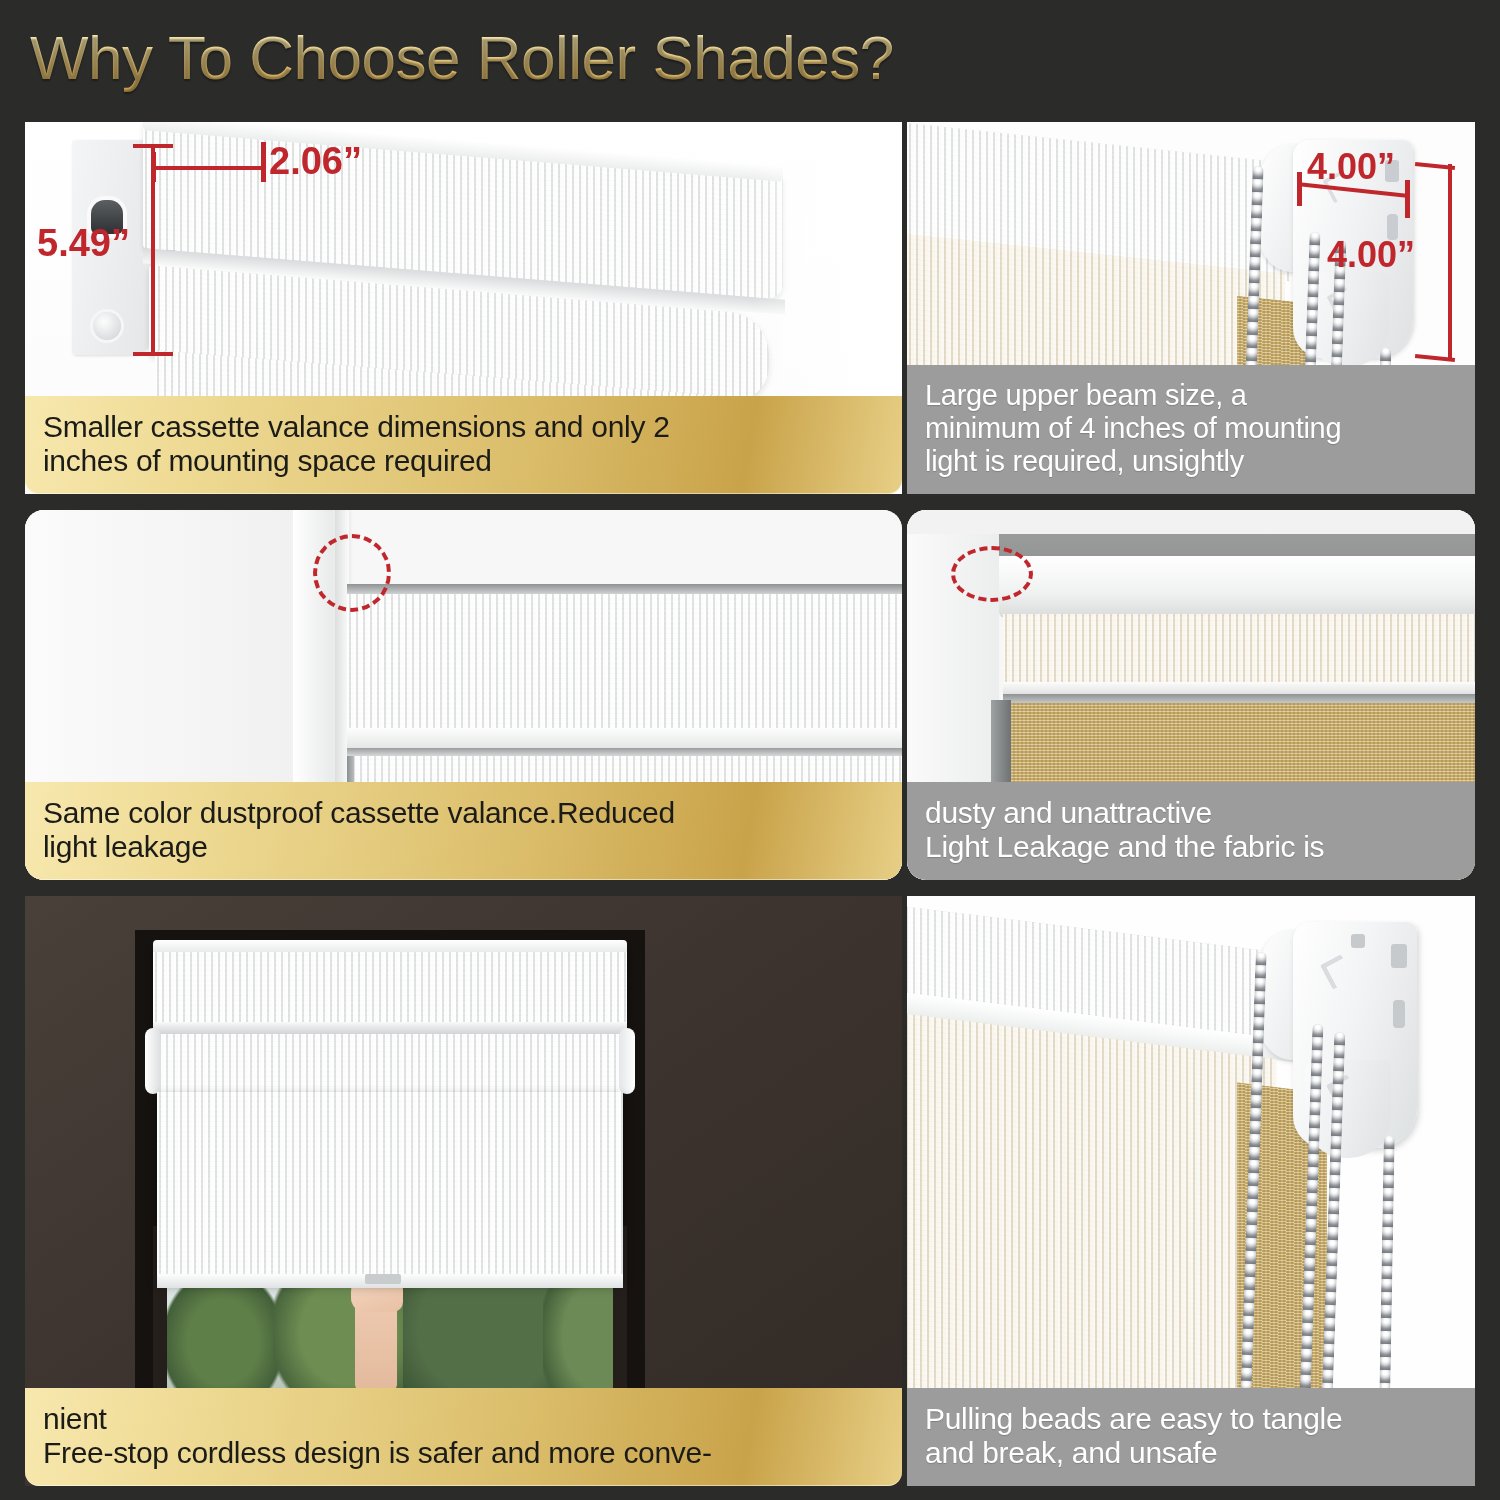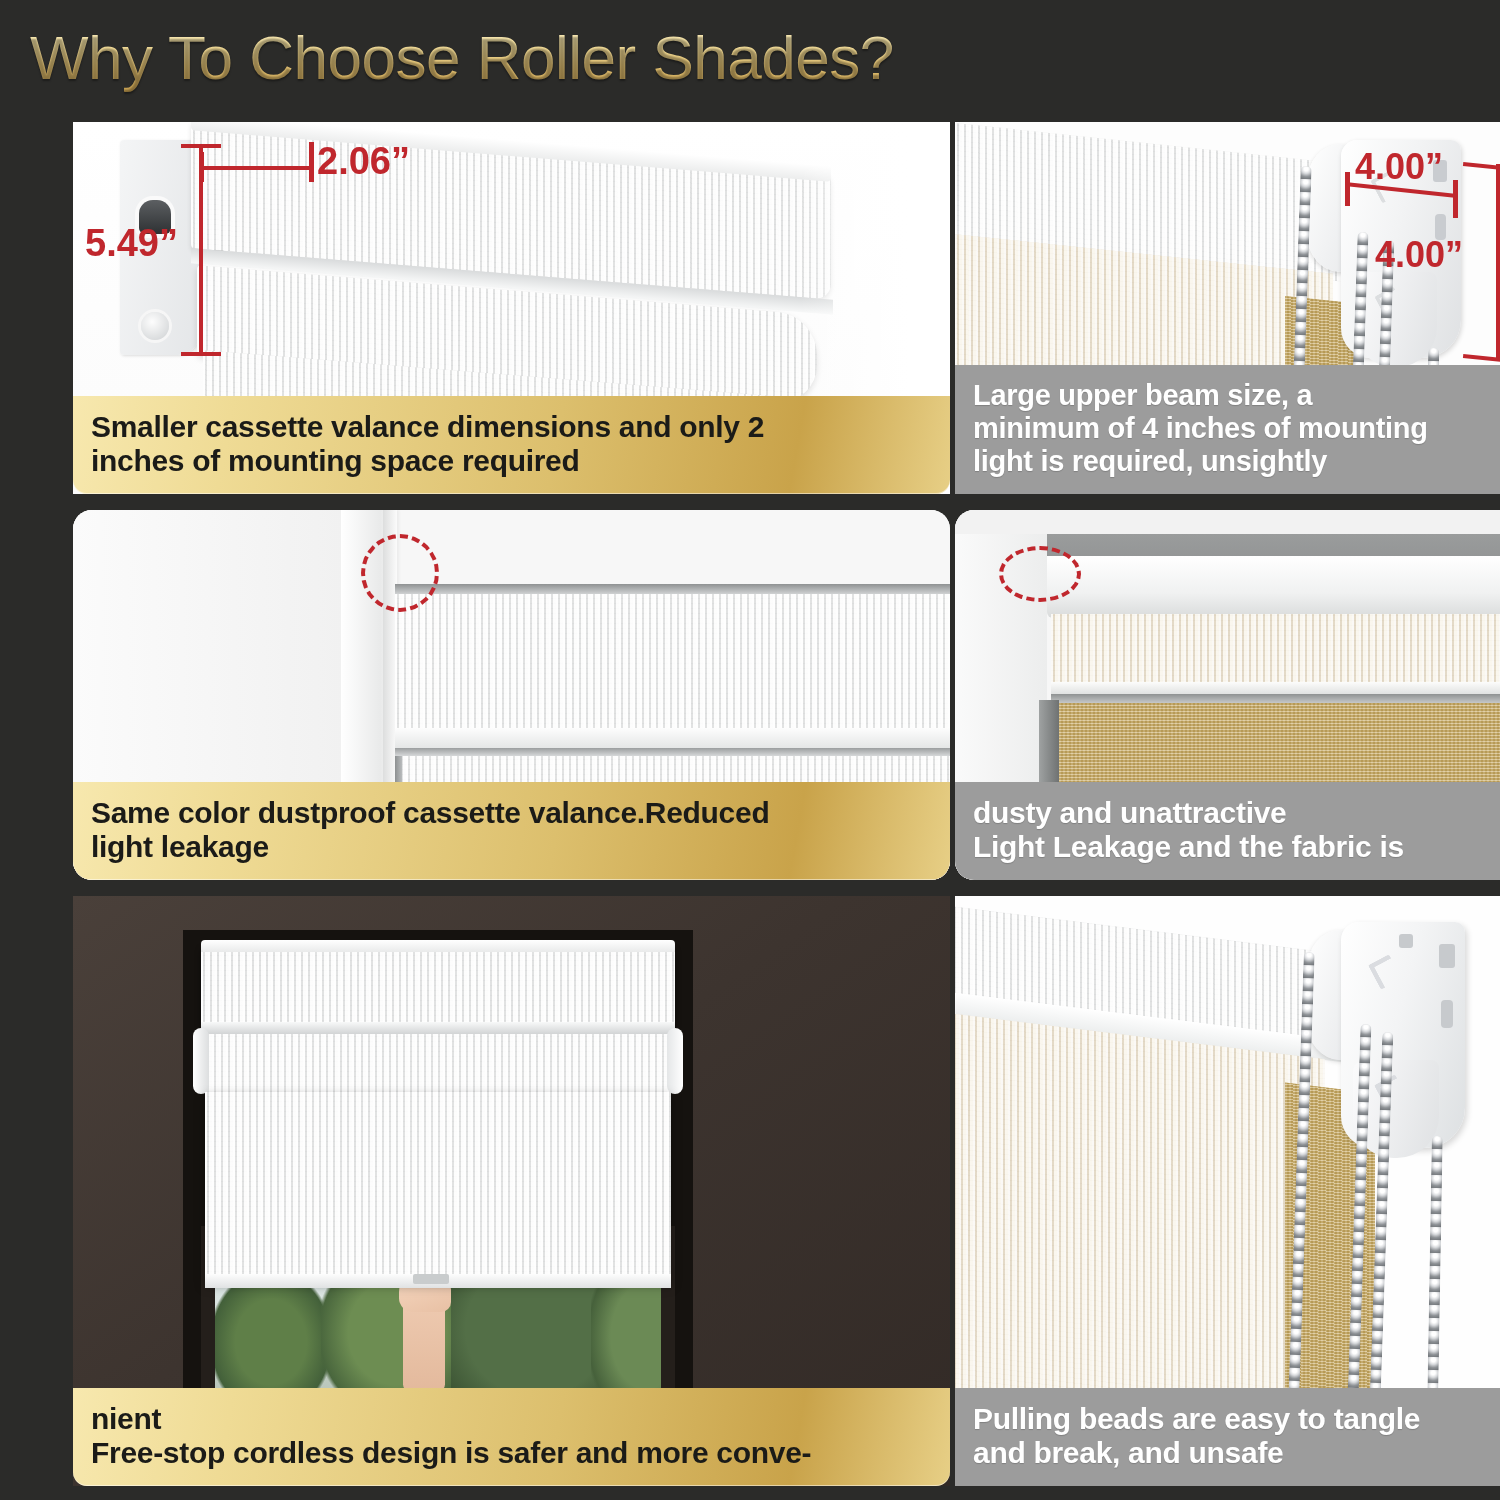--- a/index.html
+++ b/index.html
@@ -15,37 +15,37 @@
   .title-bar { position:absolute; left:30px; top:22px; width:1100px; height:72px; }
   .title {
     font-size:62px; font-weight:normal; letter-spacing:-0.5px; white-space:nowrap;
     background:linear-gradient(180deg,#fdf3cf 0%,#f5e1a0 30%,#e3c273 62%,#c79f4e 100%);
     -webkit-background-clip:text; background-clip:text; color:transparent;
     -webkit-text-fill-color:transparent;
     text-shadow:0 2px 2px rgba(0,0,0,.35);
   }
 
   
-  .grid { position:absolute; left:0; top:110px; width:1316px; height:1390px;margin-left:48px; }
+  .grid { position:absolute; left:0; top:110px; width:1316px; height:1390px; }
 
   .panel { position:absolute; overflow:hidden; background:#fff; }
   .panel .photo { position:absolute; inset:0; overflow:hidden; }
 
   
   .col-l { left:25px;  width:877px; }
   .col-r { left:907px; width:568px; }
   .row-1 { top:12px;   height:372px; }
   .row-2 { top:400px;  height:370px;border-radius:19px; }
   .row-3 { top:786px;  height:590px; }
 
   
   .cap {
     position:absolute; left:0; right:0; bottom:0;
     padding:14px 16px 16px 18px;
-    font-size:30px; font-weight:bold; line-height:1.14;
+    font-size:30px; font-weight:normal; line-height:1.14;
     letter-spacing:-0.3px;
   }
   .cap.gold {
     background:linear-gradient(100deg,#f7e8ae 0%,#efdb95 18%,#dcbf6d 55%,#c9a34a 82%,#e7cf86 100%);
     color:#1b1b18;
     border-bottom-left-radius:14px; border-bottom-right-radius:14px;
     box-shadow:0 -1px 0 rgba(255,255,255,.5) inset;
   }
   .cap.gray { background:#9c9c9c; color:#ffffff; text-shadow:0 1px 1px rgba(0,0,0,.18); }
   .cap .line { display:block; white-space:nowrap; }

